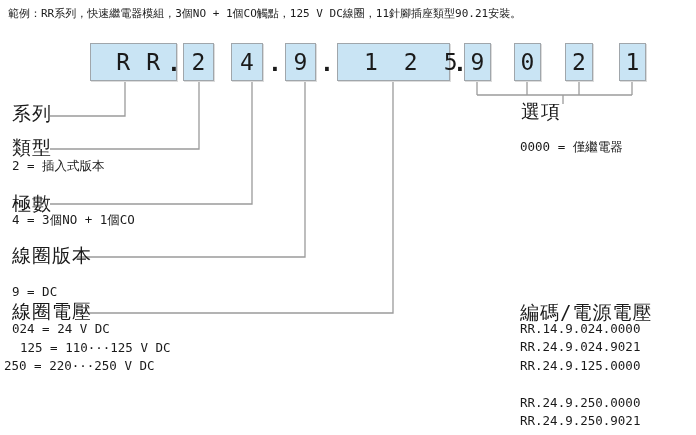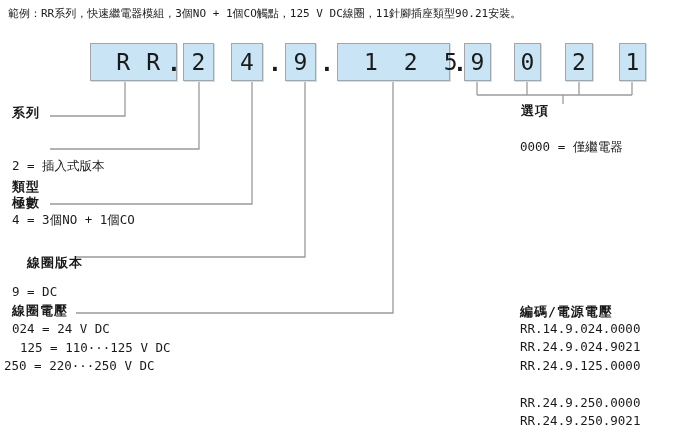--- a/index.html
+++ b/index.html
@@ -41,30 +41,30 @@
   .b5{left:464px;width:27px;}
   .b6{left:514px;width:27px;}
   .b7{left:565px;width:28px;}
   .b8{left:619px;width:27px;}
   .dot{
     position:absolute;top:43px;height:38px;line-height:40px;
     font-size:23px;font-weight:700;
   }
   .d1{left:167px;} .d2{left:268px;} .d3{left:320px;} .d4{left:453px;}
   .sec-label{
-    position:absolute;font-weight:700;font-size:13px;line-height:14px;
+    position:absolute;font-weight:400;font-size:19px;line-height:14px;
     letter-spacing:1px;white-space:nowrap;
   }
   .sec-item{
     position:absolute;font-size:12.5px;line-height:14px;white-space:nowrap;
   }
   .l-series{left:12px;top:106px;}
-  .l-type{left:12px;top:140px;margin-top:40px;}   .i-type0{left:12px;top:159px;}
+  .l-type{left:12px;top:140px;}   .i-type0{left:12px;top:159px;}
   .l-poles{left:12px;top:196px;}  .i-poles0{left:12px;top:213px;}
-  .l-coilver{left:27px;top:248px;margin-top:8px;}.i-coilver0{left:12px;top:285px;}
+  .l-coilver{left:12px;top:248px;}.i-coilver0{left:12px;top:285px;}
   .l-coilvolt{left:12px;top:304px;}
   .i-cv0{left:12px;top:322px;} .i-cv1{left:20px;top:341px;} .i-cv2{left:4px;top:359px;}
   .l-options{left:521px;top:104px;text-align:center;}
   .i-opt0{left:520px;top:122px;} .i-opt1{left:520px;top:140px;}
   .l-ordering{left:520px;top:305px;}
   .i-ord0{left:520px;top:322px;} .i-ord1{left:520px;top:340px;}
   .i-ord2{left:520px;top:359px;} .i-ord3{left:520px;top:377px;}
   .i-ord4{left:520px;top:396px;} .i-ord5{left:520px;top:414px;}
 </style>
 </head>

